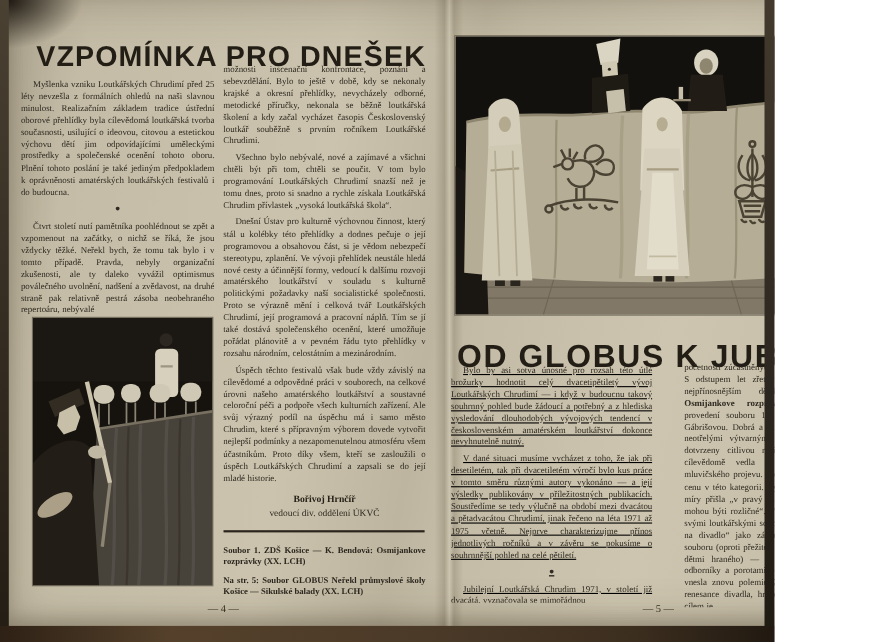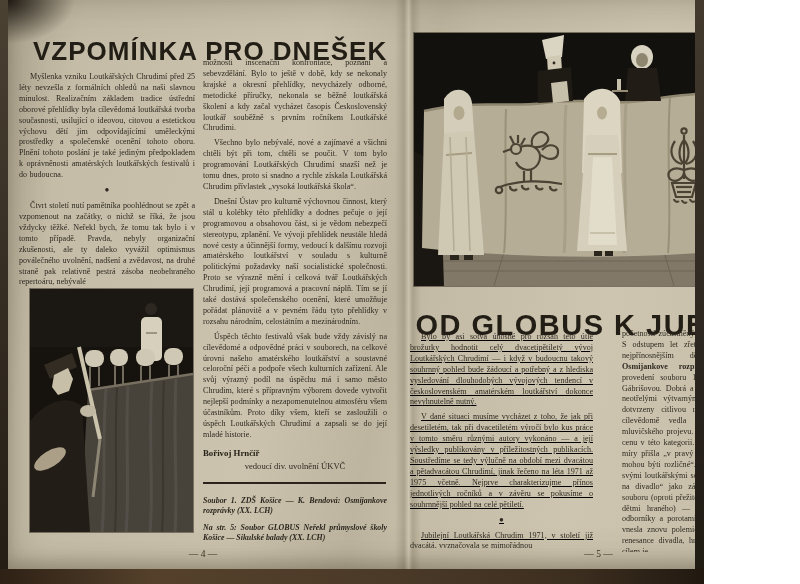--- a/index.html
+++ b/index.html
@@ -28,25 +28,25 @@
   .title-r{left:400px;top:290px;width:382px;font-size:29px;letter-spacing:1.5px;text-align:center;}
   .col{position:absolute;overflow:hidden;}
   .l1{left:12px;top:72px;width:176px;height:215px;}
   .l2{left:196px;top:58px;width:184px;height:492px;}
   .r1{left:403px;top:332px;width:183px;height:216px;text-decoration:underline;}
   .r2{left:595px;top:329px;width:185px;height:223px;margin-left:20px;}
   .para{font-size:8.1px;line-height:10.9px;text-align:justify;text-indent:11px;
         margin:0 0 4px;color:#2e2922;word-spacing:.3px;}
   .noind{text-indent:0;}
   .sep{text-align:center;font-size:8px;line-height:10px;margin:4px 0 6px;color:#2e2922;}
-  .sig-name{font-weight:bold;text-align:left;font-size:8.8px;margin-top:7px;color:#272219;}
+  .sig-name{font-weight:bold;text-align:center;font-size:8.8px;margin-top:7px;color:#272219;}
   .sig-role{text-align:center;font-size:8.6px;margin-top:3px;color:#2e2922;}
   .rule{border-top:2px solid #2a241c;margin:11px 1px 12px 0;}
   .caption{font-weight:bold;font-size:7.9px;line-height:10.2px;text-align:justify;
-           margin:0 0 7px;color:#2b261f;font-style:italic;}
+           margin:0 0 7px;color:#2b261f;}
   .pageno{position:absolute;top:549px;font-size:9.5px;color:#37301f;text-align:center;}
   .pn-l{left:12px;width:368px;}
   .pn-r{left:403px;width:377px;}
   
   .photo{position:absolute;margin:0;padding:0;line-height:0;}
   .photo svg{display:block;}
   .photo-l{left:23px;top:289px;width:163px;height:243px;box-shadow:0 0 0 1px rgba(40,33,24,.5);}
   .photo-r{left:407px;top:33px;width:374px;height:253px;box-shadow:0 0 0 1px rgba(40,33,24,.5);}
 </style>
 </head>
@@ -120,21 +120,21 @@
         </g>
       </svg>
     </figure>
 
     <div class="col l2">
       <p class="para noind">možnosti inscenační konfrontace, poznání a sebevzdělání. Bylo to ještě v době, kdy se nekonaly krajské a okresní přehlídky, nevycházely odborné, metodické příručky, nekonala se běžně loutkářská školení a kdy začal vycházet časopis Československý loutkář souběžně s prvním ročníkem Loutkářské Chrudimi.</p>
       <p class="para">Všechno bylo nebývalé, nové a zajímavé a všichni chtěli být při tom, chtěli se poučit. V tom bylo programování Loutkářských Chrudimí snazší než je tomu dnes, proto si snadno a rychle získala Loutkářská Chrudim přívlastek „vysoká loutkářská škola“.</p>
       <p class="para">Dnešní Ústav pro kulturně výchovnou činnost, který stál u kolébky této přehlídky a dodnes pečuje o její programovou a obsahovou část, si je vědom nebezpečí stereotypu, zplanění. Ve vývoji přehlídek neustále hledá nové cesty a účinnější formy, vedoucí k dalšímu rozvoji amatérského loutkářství v souladu s kulturně politickými požadavky naší socialistické společnosti. Proto se výrazně mění i celková tvář Loutkářských Chrudimí, její programová a pracovní náplň. Tím se jí také dostává společenského ocenění, které umožňuje pořádat plánovitě a v pevném řádu tyto přehlídky v rozsahu národním, celostátním a mezinárodním.</p>
       <p class="para">Úspěch těchto festivalů však bude vždy závislý na cílevědomé a odpovědné práci v souborech, na celkové úrovni našeho amatérského loutkářství a soustavné celoroční péči a podpoře všech kulturních zařízení. Ale svůj výrazný podíl na úspěchu má i samo město Chrudim, které s přípravným výborem dovede vytvořit nejlepší podmínky a nezapomenutelnou atmosféru všem účastníkům. Proto díky všem, kteří se zasloužili o úspěch Loutkářských Chrudimí a zapsali se do její mladé historie.</p>
       <div class="sig-name">Bořivoj Hrnčíř</div>
-      <div class="sig-role">vedoucí div. uvolnění ÚKVČ</div>
+      <div class="sig-role">vedoucí div. oddělení ÚKVČ</div>
       <div class="rule"></div>
       <p class="caption">Soubor 1. ZDŠ Košice — K. Bendová: Osmijankove rozprávky (XX. LCH)</p>
       <p class="caption">Na str. 5: Soubor GLOBUS Neřekl průmyslové školy Košice — Sikulské balady (XX. LCH)</p>
     </div>
 
     <div class="pageno pn-l">— 4 —</div>
 
     <figure class="photo photo-r">
       <svg width="374" height="253" viewBox="0 0 374 253">
         <rect width="374" height="253" fill="#13110d"></rect>

